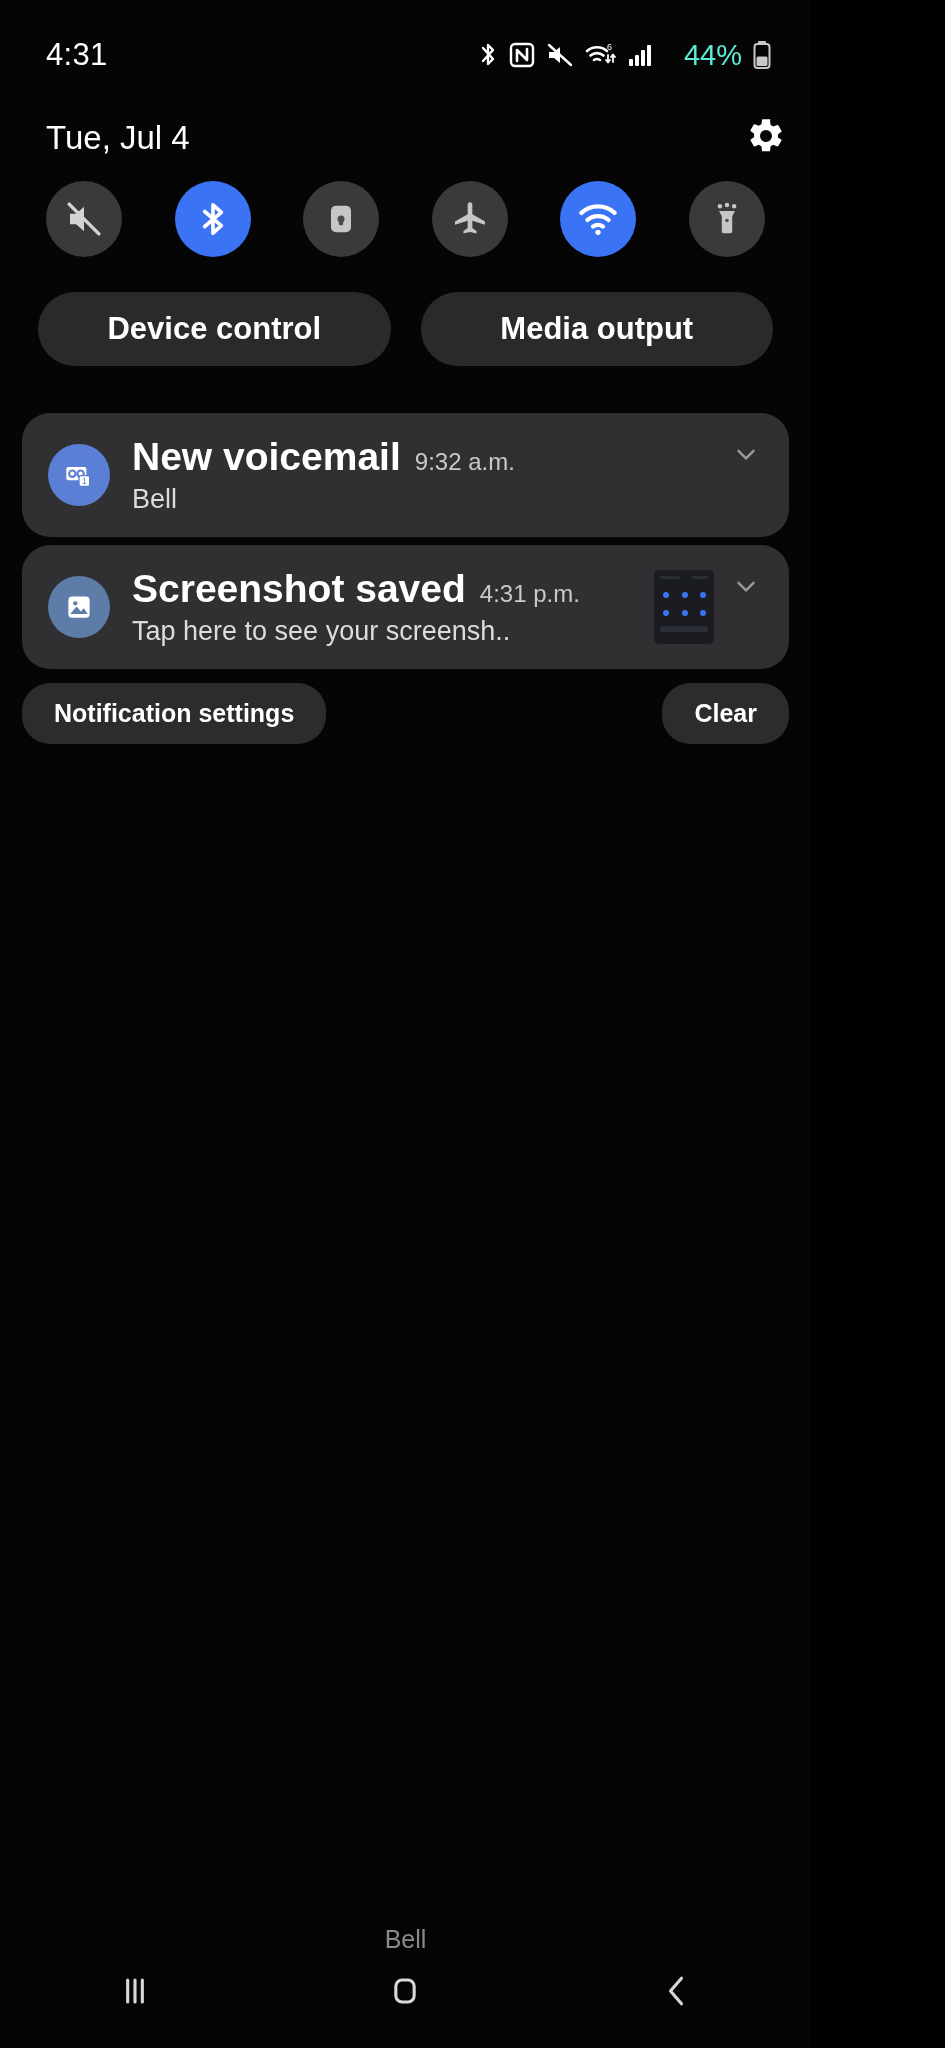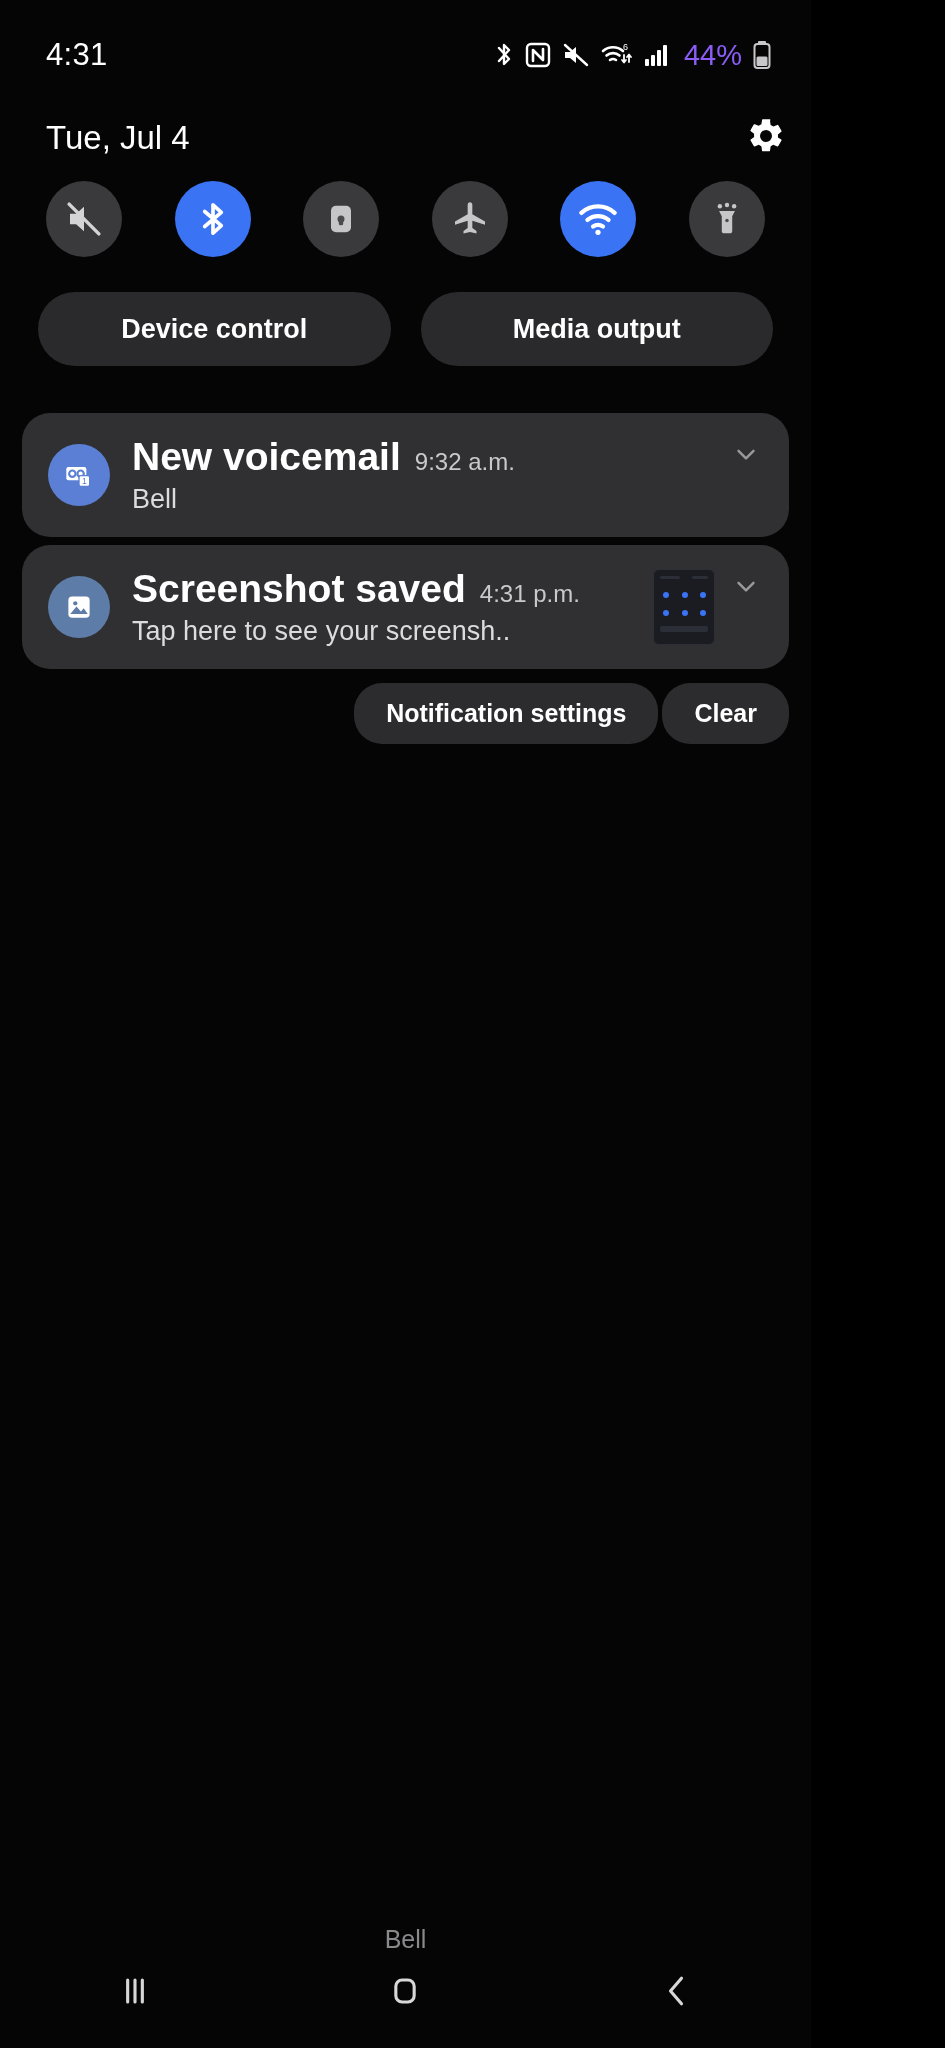--- a/index.html
+++ b/index.html
@@ -19,21 +19,21 @@
   .statusbar{
     position:absolute; top:0; left:0; right:0; height:110px;
     display:flex; align-items:center; justify-content:space-between;
     padding:0 40px 0 46px;
   }
   .sb-clock{
     color:#fff; font-size:31px; letter-spacing:.3px;
   }
   .sb-icons{ display:flex; align-items:center; gap:11px; }
   .sb-icons svg{ display:block; }
-  .sb-batt-text{ color:#8b5cf6; font-size:29px; margin-left:3px; }
+  .sb-batt-text{ color:#5eead4; font-size:29px; margin-left:19px; }
 
   
   .daterow{
     position:absolute; top:105px; left:0; right:0; height:66px;
     display:flex; align-items:center; justify-content:space-between;
     padding:0 16px 0 46px;
   }
   .date-text{ color:#fff; font-size:33px; }
   .gear-btn{
     width:58px; height:58px; display:flex; align-items:center; justify-content:center;
@@ -55,21 +55,21 @@
   .toggle svg{ display:block; }
 
   
   .pills{
     position:absolute; top:292px; left:0; right:0; height:74px;
     display:flex; gap:30px; padding:0 38px;
   }
   .pill{
     flex:1; border-radius:37px; background:#2a2a2c;
     display:flex; align-items:center; justify-content:center;
-    color:#fff; font-size:27px; font-weight:bold;
+    color:#fff; font-size:31px; font-weight:bold;
   }
 
   
   .notif-area{
     position:absolute; top:413px; left:22px; right:22px;
   }
   .notif{
     position:relative;
     background:#303032;
     border-radius:28px;
@@ -100,21 +100,21 @@
   .notif-thumb .tdot{ position:absolute; width:6px; height:6px; border-radius:50%; background:#3a74f5; }
   .notif-thumb .tbar{ position:absolute; background:#2b2e36; border-radius:2px; }
   .notif-chevron{
     flex:0 0 34px; margin-left:14px;
     display:flex; align-items:flex-start; justify-content:center;
     align-self:flex-start; padding-top:4px;
   }
 
   
   .notif-actions{
-    display:flex; justify-content:flex-end; gap:4px;
+    display:flex; justify-content:space-between; gap:12px;
     margin-top:14px; padding-right:0;
   }
   .act-btn{
     background:#2c2c2e; color:#fff; font-size:25px; font-weight:bold;
     border-radius:28px; padding:16px 32px; border:none;
   }
 
   
   .carrier{
     position:absolute; top:1925px; left:0; right:0;

